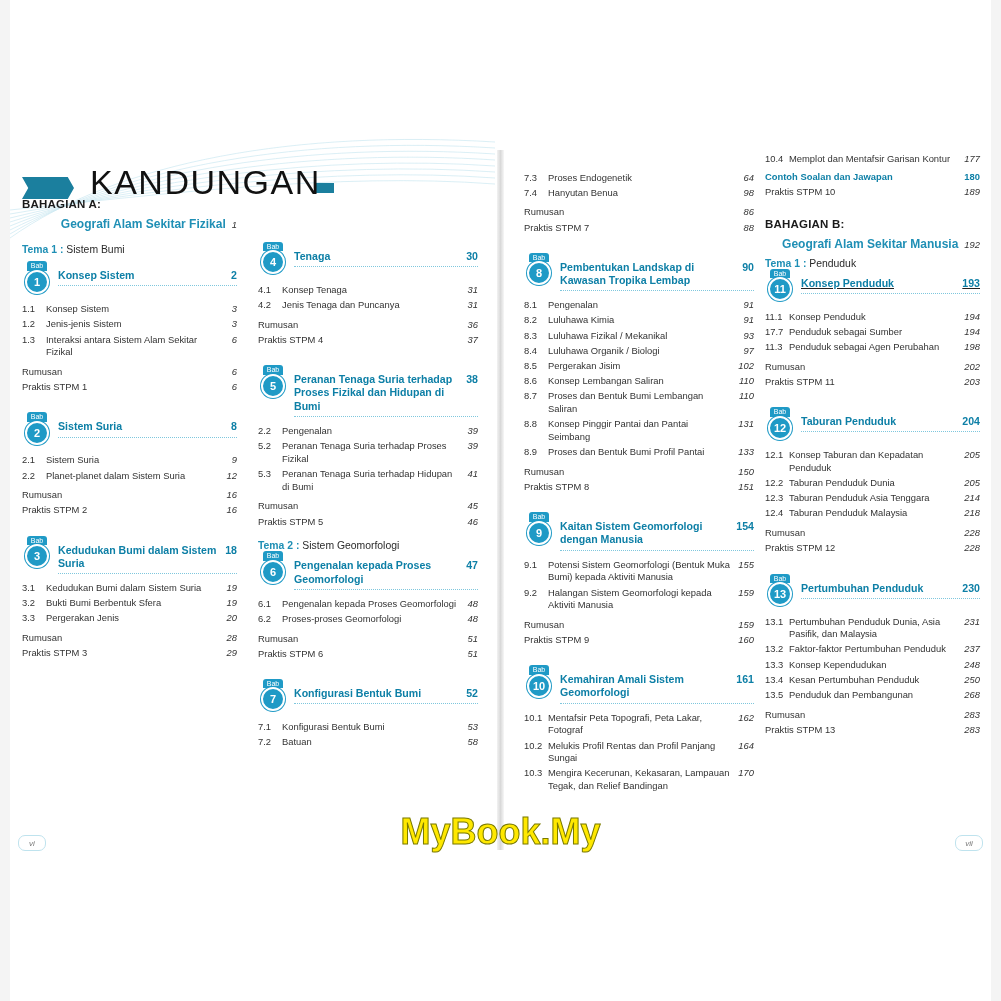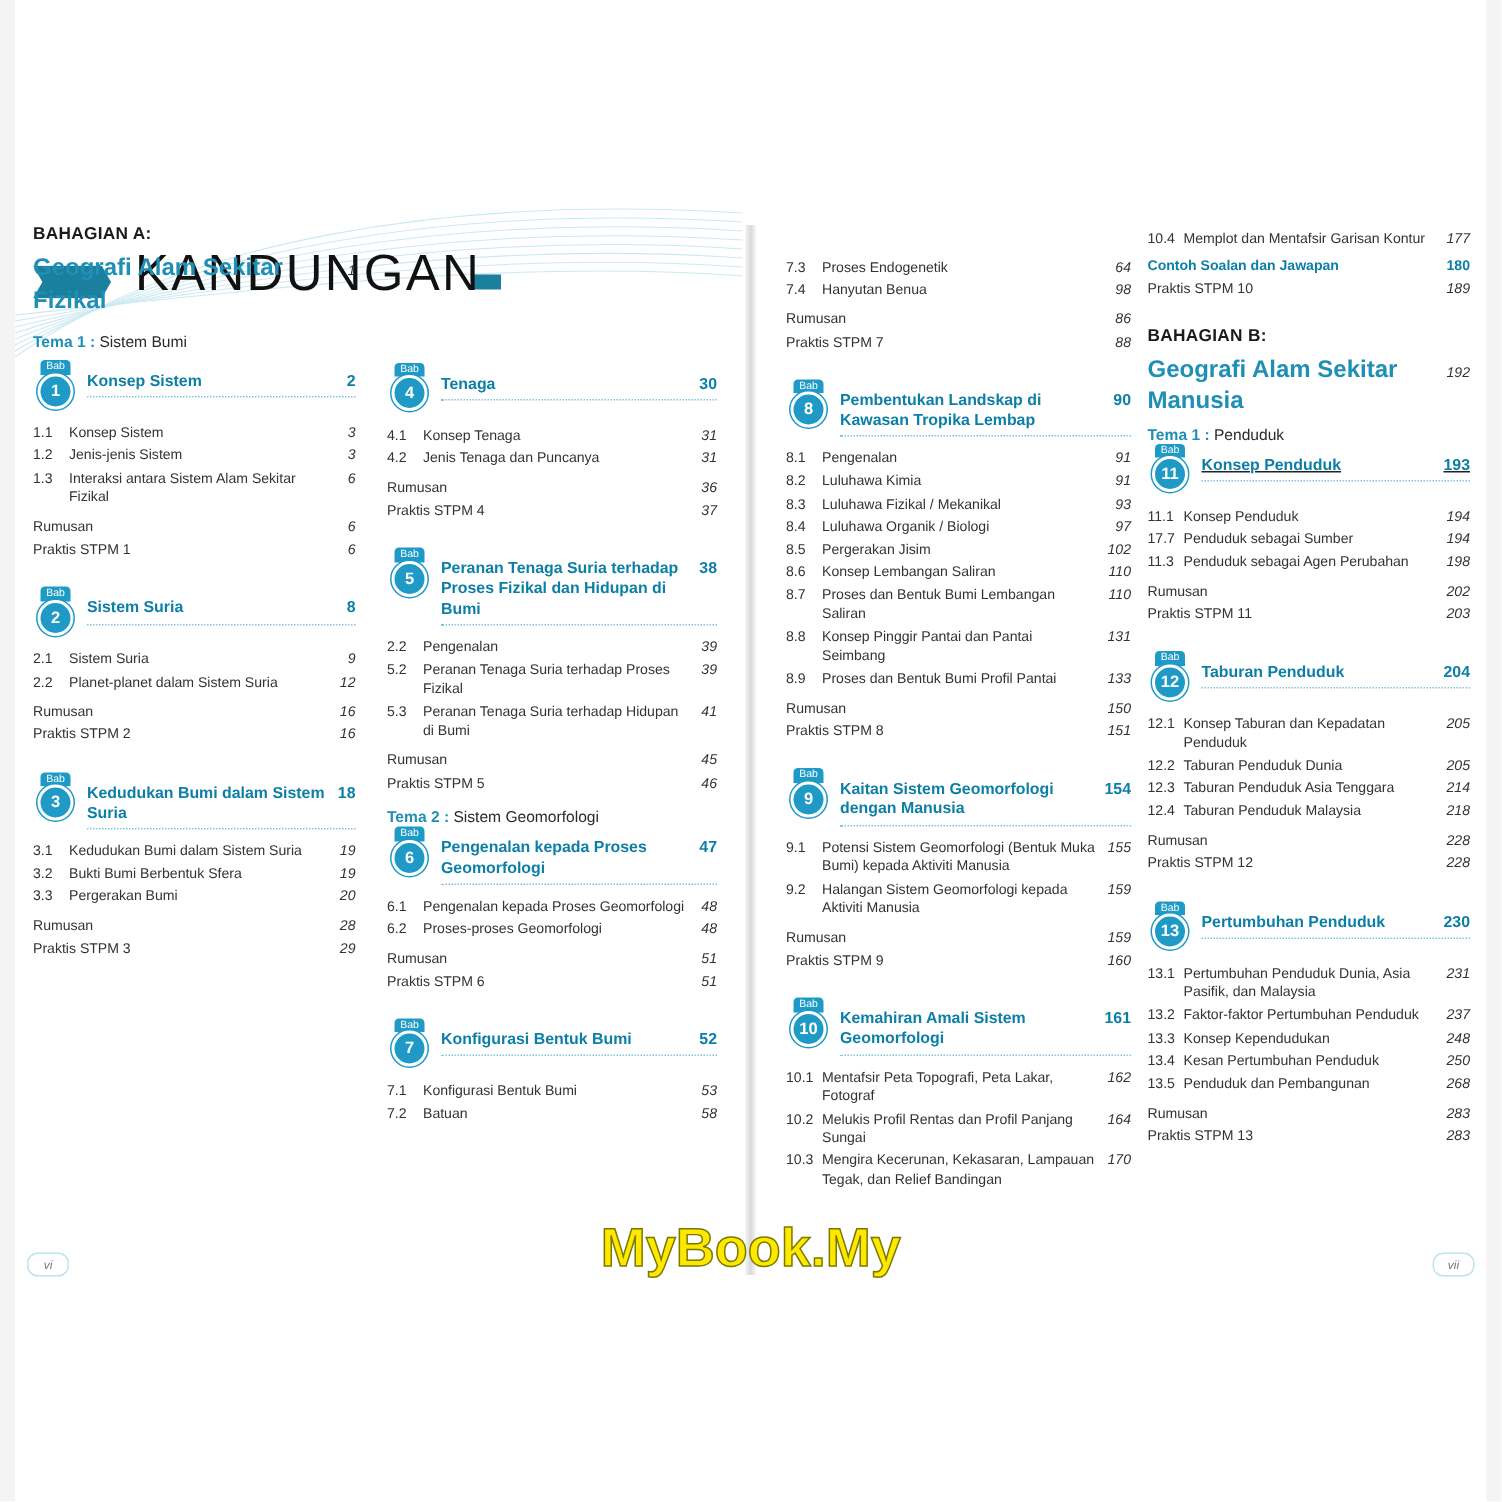--- a/index.html
+++ b/index.html
@@ -22,31 +22,31 @@
   }
   .spread{
     position:absolute;left:0;top:150px;width:1001px;height:700px;
   }
   .gutter{
     position:absolute;left:497px;top:150px;width:7px;height:700px;
     background:linear-gradient(to right,#f2f2f2,#d9d9d9,#f7f7f7);
   }
   
   .col{position:absolute;top:0;}
-  .col-a{left:22px;width:215px;}
+  .col-a{left:22px;width:215px;margin-top:48px;}
   .col-b{left:258px;width:220px;}
   .col-c{left:524px;width:230px;margin-top:19px;}
   .col-d{left:765px;width:215px;}
 
   .section-title{
     font-size:11.5px;font-weight:bold;color:#1a1a1a;margin-bottom:6px;
     letter-spacing:.2px;
   }
   .section-sub{
-    font-size:16px;color:#1f8fb5;font-style:italic;margin-bottom:2px;
+    font-size:12px;color:#1f8fb5;font-style:italic;margin-bottom:2px;text-align:right;
   }
   .row{
     display:flex;align-items:baseline;font-size:9.4px;line-height:1.35;
     margin:2.5px 0;color:#333;
   }
   .row .t{flex:1;padding-right:6px;}
   .row .p{font-style:italic;color:#333;white-space:nowrap;}
   .row.bold .t,.row.bold .p{font-weight:bold;font-style:normal;}
   .row.bold .p{font-style:normal;}
   .num{width:24px;flex:0 0 24px;color:#333;}
@@ -253,21 +253,21 @@
           <div class="t">Kedudukan Bumi dalam Sistem Suria</div>
           <div class="p">19</div>
         </div>
         <div class="row">
           <div class="num">3.2</div>
           <div class="t">Bukti Bumi Berbentuk Sfera</div>
           <div class="p">19</div>
         </div>
         <div class="row">
           <div class="num">3.3</div>
-          <div class="t">Pergerakan Bumi</div>
+          <div class="t">Pergerakan Jenis</div>
           <div class="p">20</div>
         </div>
         <div class="row" style="margin-top:7px;">
           <div class="t">Rumusan</div>
           <div class="p">28</div>
         </div>
         <div class="row">
           <div class="t">Praktis STPM 3</div>
           <div class="p">29</div>
         </div>

